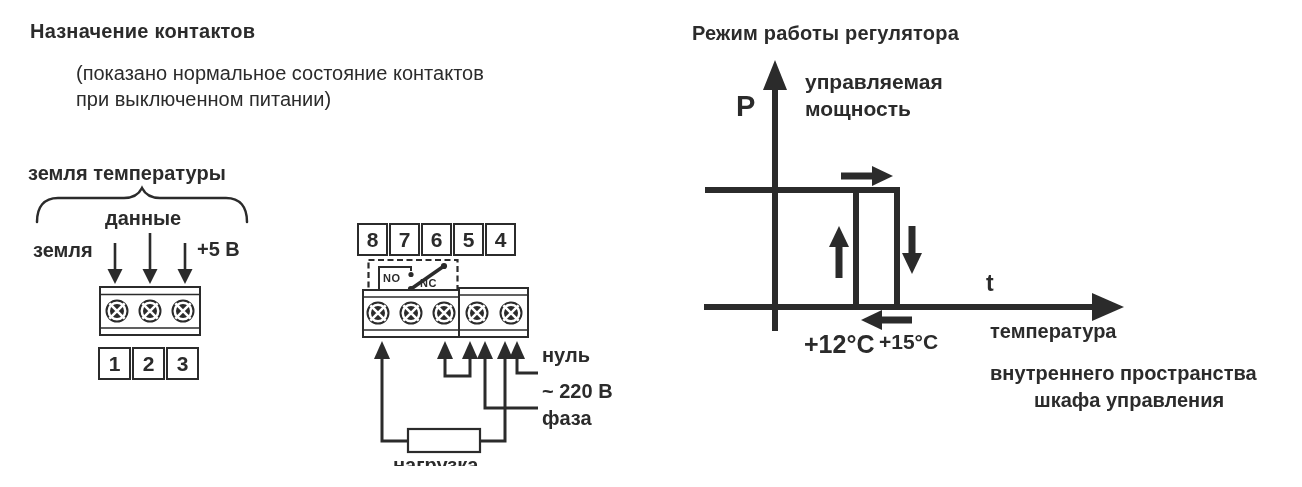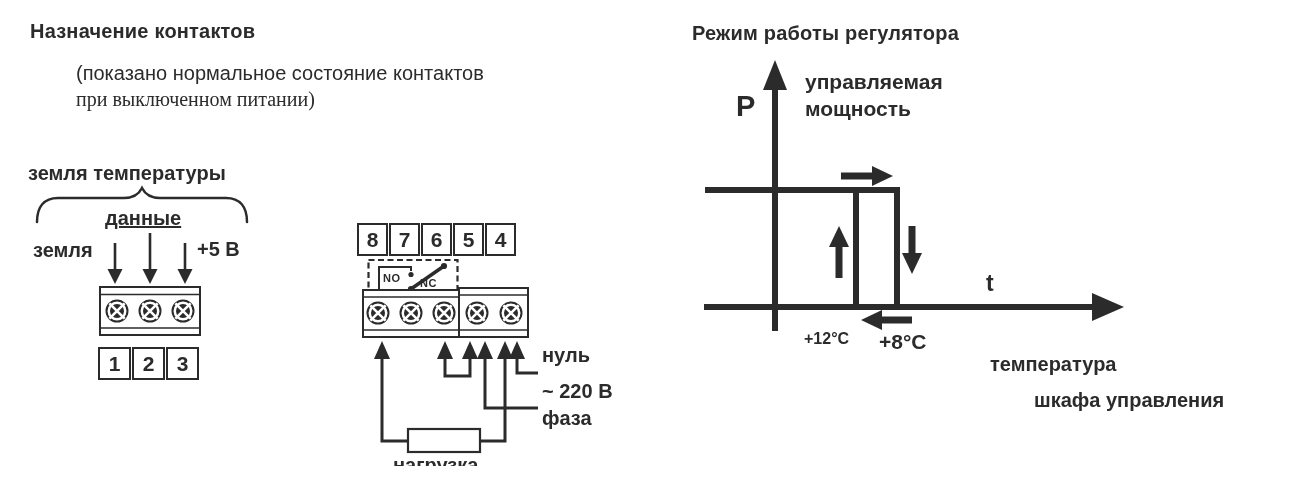--- a/index.html
+++ b/index.html
@@ -135,24 +135,24 @@
       <line x1="912" y1="226" x2="912" y2="256" stroke-width="7"></line>
       <polygon points="912,274 902,253 922,253" stroke="none"></polygon>
 
       <line x1="879" y1="320" x2="912" y2="320" stroke-width="7"></line>
       <polygon points="861,320 882,310 882,330" stroke="none"></polygon>
     </g>
   </svg>
 
   <div class="abs ttl" style="left:30px;top:20px;">Назначение контактов</div>
   <div class="abs note" style="left:28px;top:62px;">(показано нормальное состояние контактов</div>
-  <div class="abs note" style="left:28px;top:88px;font-family:Liberation Serif, serif;">при выключенном питании)</div>
+  <div class="abs note" style="left:28px;top:88px;">при выключенном питании)</div>
 
   <div class="abs lbl" style="left:28px;top:162px;">земля температуры</div>
-  <div class="abs lbl" style="left:105px;top:207px;text-decoration:underline;">данные</div>
+  <div class="abs lbl" style="left:105px;top:207px;">данные</div>
   <div class="abs lbl" style="left:33px;top:239px;">земля</div>
   <div class="abs lbl" style="left:197px;top:238px;">+5 В</div>
 
   <div class="numrow" style="left:98px;top:347px;">
     <div class="numcell l">1</div>
     <div class="numcell l">2</div>
     <div class="numcell l">3</div>
   </div>
 
   <div class="numrow" style="left:357px;top:223px;">
@@ -169,18 +169,19 @@
   <div class="abs lbl" style="left:542px;top:344px;">нуль</div>
   <div class="abs lbl" style="left:542px;top:380px;">~ 220 В</div>
   <div class="abs lbl" style="left:542px;top:407px;">фаза</div>
   <div class="abs lbl" style="left:393px;top:454px;">нагрузка</div>
 
   <div class="abs ttl" style="left:692px;top:22px;text-align:center;">Режим работы регулятора</div>
   <div class="abs" style="left:736px;top:90px;font-size:29px;font-weight:bold;">P</div>
   <div class="abs lbl" style="left:805px;top:70px;font-size:21px;">управляемая</div>
   <div class="abs lbl" style="left:805px;top:97px;font-size:21px;">мощность</div>
   <div class="abs" style="left:986px;top:270px;font-size:23px;font-weight:bold;">t</div>
-  <div class="abs lbl" style="left:804px;top:330px;font-size:16px;">+12°C</div>
-  <div class="abs lbl" style="left:879px;top:330px;font-size:21px;">+8°C</div>
-  <div class="abs lbl" style="left:990px;top:353px;">температура</div>
+  <div class="abs lbl" style="left:804px;top:330px;font-size:25px;">+12°C</div>
+  <div class="abs lbl" style="left:879px;top:330px;font-size:21px;">+15°C</div>
+  <div class="abs lbl" style="left:990px;top:320px;">температура</div>
+  <div class="abs lbl" style="left:990px;top:362px;">внутреннего пространства</div>
   <div class="abs lbl" style="left:1034px;top:389px;">шкафа управления</div>
 
 </div>
 
 </body></html>

